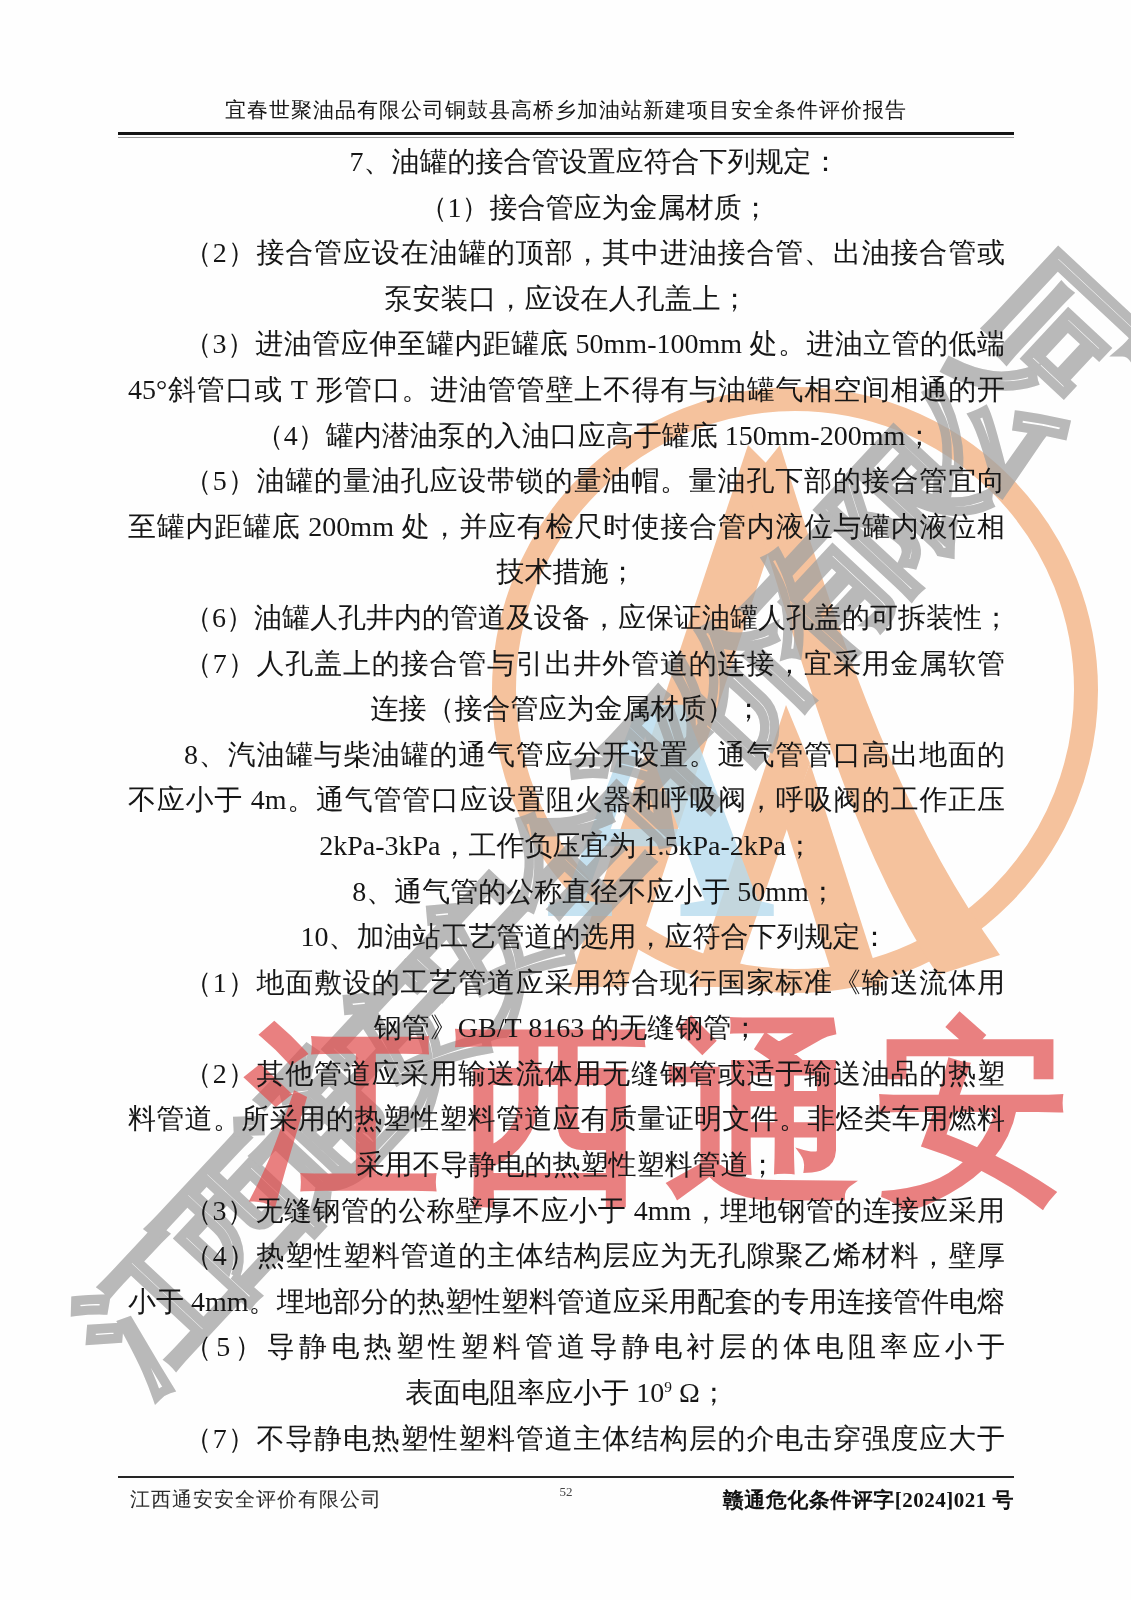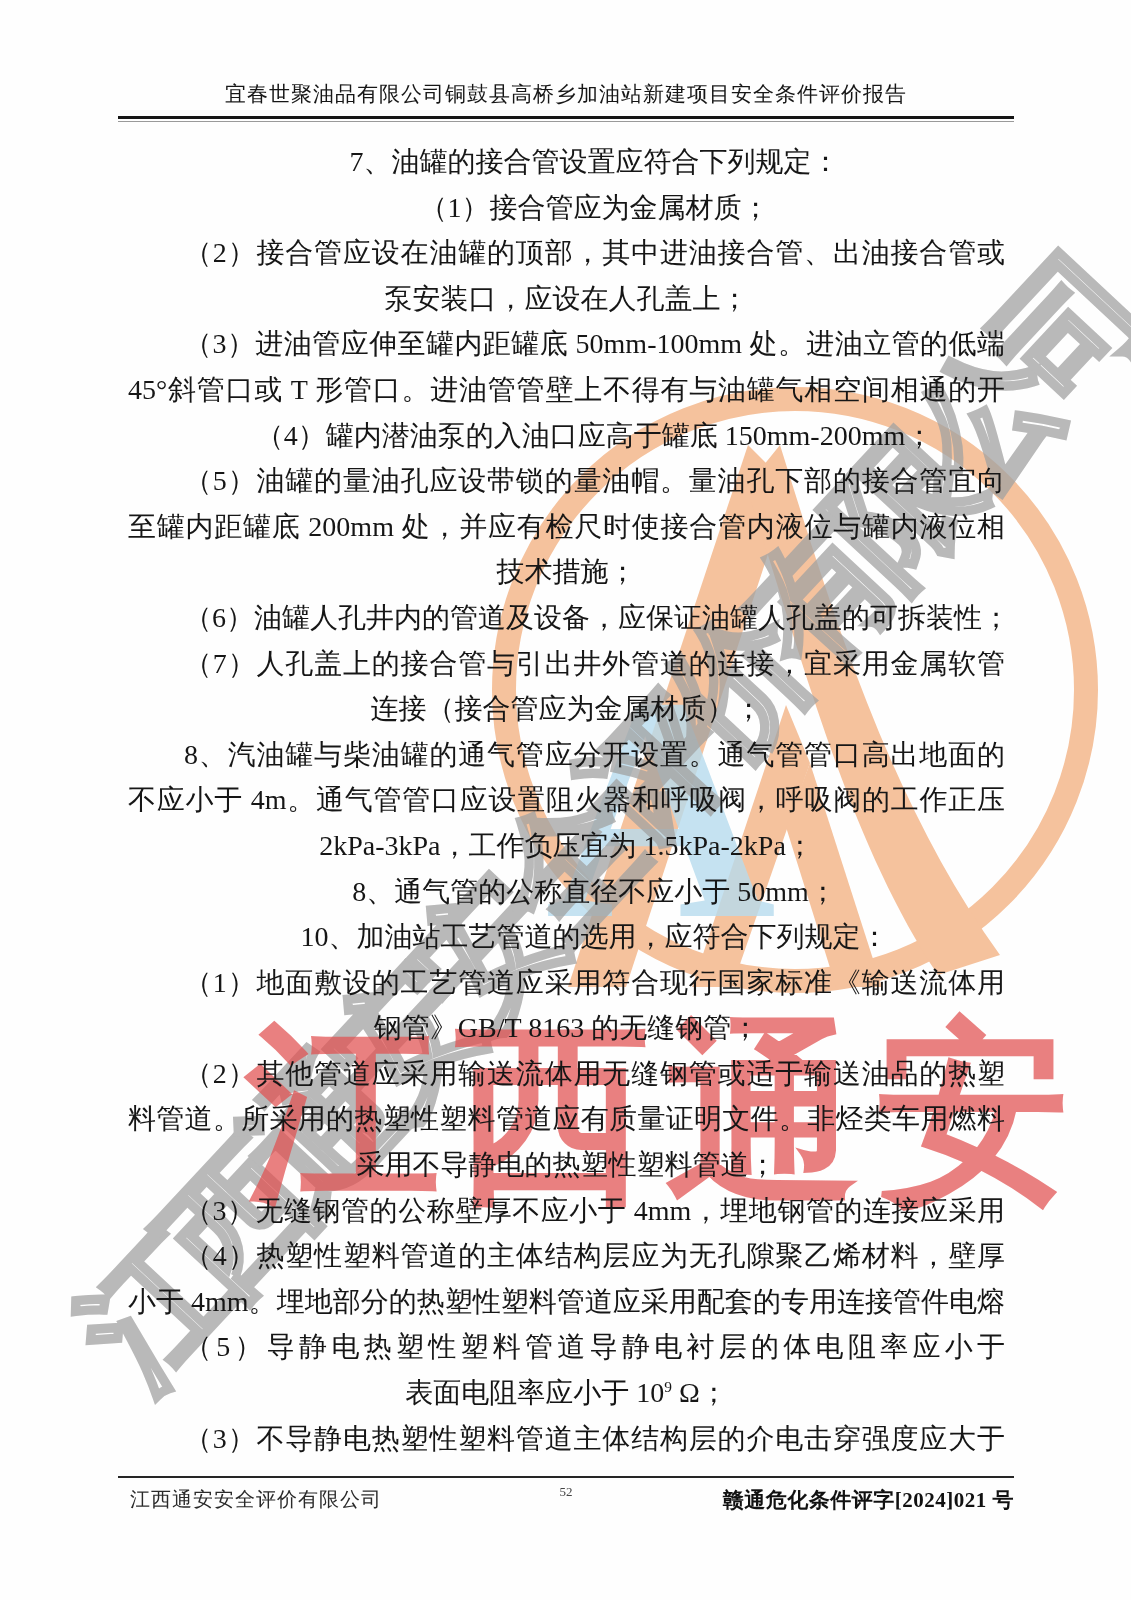--- a/index.html
+++ b/index.html
@@ -6,21 +6,21 @@
   .page{
     position:relative;
     width:1131px;height:1600px;
     margin:0 auto;
     background:#fefefe;
     overflow:hidden;
     font-family:"Liberation Serif","DejaVu Serif",serif;
     color:#141414;
   }
   
-  .header{position:absolute;left:118px;top:80px;width:896px;}
+  .header{position:absolute;left:118px;top:96px;width:896px;}
   .header-title{
     text-align:center;font-size:21px;line-height:28px;
     letter-spacing:1px;color:#161616;white-space:nowrap;
   }
   .header-rule{margin-top:8px;border-top:3px solid #151515;border-bottom:1px solid #9a9a9a;height:2px;}
   
   .body-lines{
     position:absolute;left:128px;top:139px;width:877px;
     font-size:28px;color:#161616;
     z-index:5;
@@ -113,21 +113,21 @@
       <div class="line indent fill">（1）地面敷设的工艺管道应采用符合现行国家标准《输送流体用无缝</div>
       <div class="line">钢管》GB/T 8163 的无缝钢管；</div>
       <div class="line indent fill">（2）其他管道应采用输送流体用无缝钢管或适于输送油品的热塑性塑</div>
       <div class="line fill">料管道。所采用的热塑性塑料管道应有质量证明文件。非烃类车用燃料不得</div>
       <div class="line">采用不导静电的热塑性塑料管道；</div>
       <div class="line indent fill">（3）无缝钢管的公称壁厚不应小于 4mm，埋地钢管的连接应采用焊接；</div>
       <div class="line indent fill">（4）热塑性塑料管道的主体结构层应为无孔隙聚乙烯材料，壁厚不应</div>
       <div class="line fill">小于 4mm。埋地部分的热塑性塑料管道应采用配套的专用连接管件电熔连接；</div>
       <div class="line indent fill">（5）导静电热塑性塑料管道导静电衬层的体电阻率应小于 10Ω·m，</div>
       <div class="line">表面电阻率应小于 10<sup>9</sup> Ω；</div>
-      <div class="line indent fill">（3）不导静电热塑性塑料管道主体结构层的介电击穿强度应大于</div>
+      <div class="line indent fill">（7）不导静电热塑性塑料管道主体结构层的介电击穿强度应大于</div>
     </div>
 
   <div class="footer">
     <div class="footer-rule"></div>
     <div class="footer-row">
       <span class="footer-company">江西通安安全评价有限公司</span>
       <span class="footer-page-number">52</span>
       <span class="footer-doc-number">赣通危化条件评字[2024]021 号</span>
     </div>
   </div>

